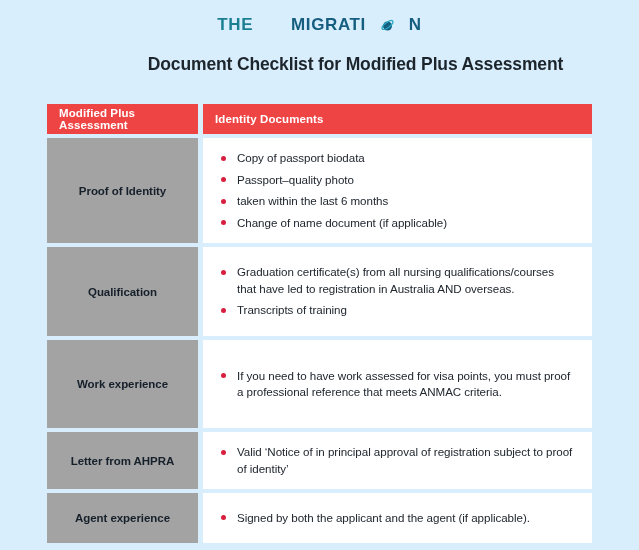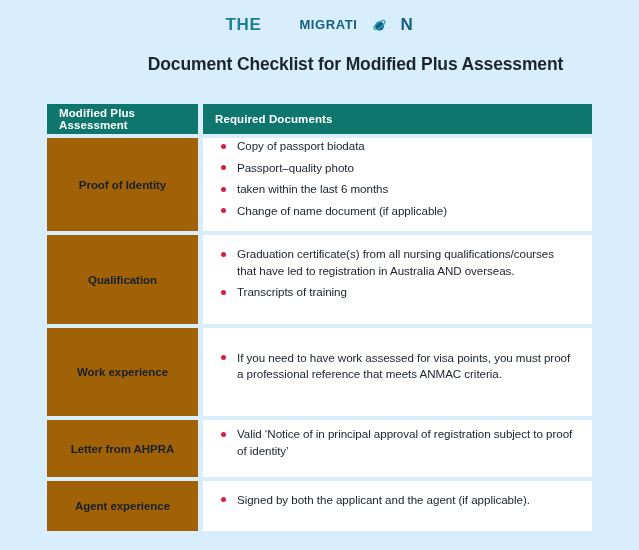--- a/index.html
+++ b/index.html
@@ -32,21 +32,21 @@
     gap: 14px;
   }
   .brand-the {
     font-size: 17px;
     font-weight: bold;
     letter-spacing: 0.6px;
     color: #1b7f93;
     line-height: 1;
   }
   .brand-mig {
-    font-size: 13px;
+    font-size: 17px;
     font-weight: bold;
     letter-spacing: 0.6px;
     color: #155e80;
     line-height: 1;
     margin-left: 24px;
   }
   .brand-globe {
     display: inline-block;
     width: 15px;
     height: 15px;
@@ -83,58 +83,58 @@
     left: 47px;
     top: 104px;
     width: 545px;
   }
   .thead {
     display: flex;
     gap: 5px;
     height: 30px;
   }
   .th {
-    background: #0f766e;
+    background: #ef4444;
     color: #ffffff;
     font-size: 11.5px;
     font-weight: bold;
     display: flex;
     align-items: center;
     box-sizing: border-box;
     padding-left: 12px;
     letter-spacing: 0.1px;
   }
   .th-left { width: 151px; flex: 0 0 151px; }
   .th-right { flex: 1 1 auto; }
 
   .trow {
     display: flex;
     gap: 5px;
     margin-top: 4px;
   }
   .cell-label {
     width: 151px;
     flex: 0 0 151px;
-    background: #a16207;
+    background: #a3a3a3;
     display: flex;
     align-items: center;
     justify-content: center;
     text-align: center;
     box-sizing: border-box;
     padding: 6px 10px;
     font-size: 11.5px;
     font-weight: bold;
     color: #16202b;
     letter-spacing: -0.05px;
   }
   .cell-docs {
     flex: 1 1 auto;
     background: #ffffff;
     box-sizing: border-box;
-    padding: 0 16px 12px 18px;
+    padding: 12px 16px 12px 18px;
     display: flex;
     flex-direction: column;
     justify-content: center;
   }
   .bullet-list {
     list-style: none;
     margin: 0;
     padding: 0;
   }
   .bullet-list li {
@@ -180,21 +180,21 @@
     </span>
     <span class="brand-n">N</span>
   </div>
 
   <div class="title">Document Checklist for Modified Plus Assessment</div>
 
   <div class="table">
 
     <div class="thead">
       <div class="th th-left">Modified Plus Assessment</div>
-      <div class="th th-right">Required Documents</div>
+      <div class="th th-right">Identity Documents</div>
     </div>
 
     <div class="trow row-h1">
       <div class="cell-label">Proof of Identity</div>
       <div class="cell-docs">
         <ul class="bullet-list">
           <li><span class="dot"></span><span>Copy of passport biodata</span></li>
           <li><span class="dot"></span><span>Passport–quality photo</span></li>
           <li><span class="dot"></span><span>taken within the last 6 months</span></li>
           <li><span class="dot"></span><span>Change of name document (if applicable)</span></li>

